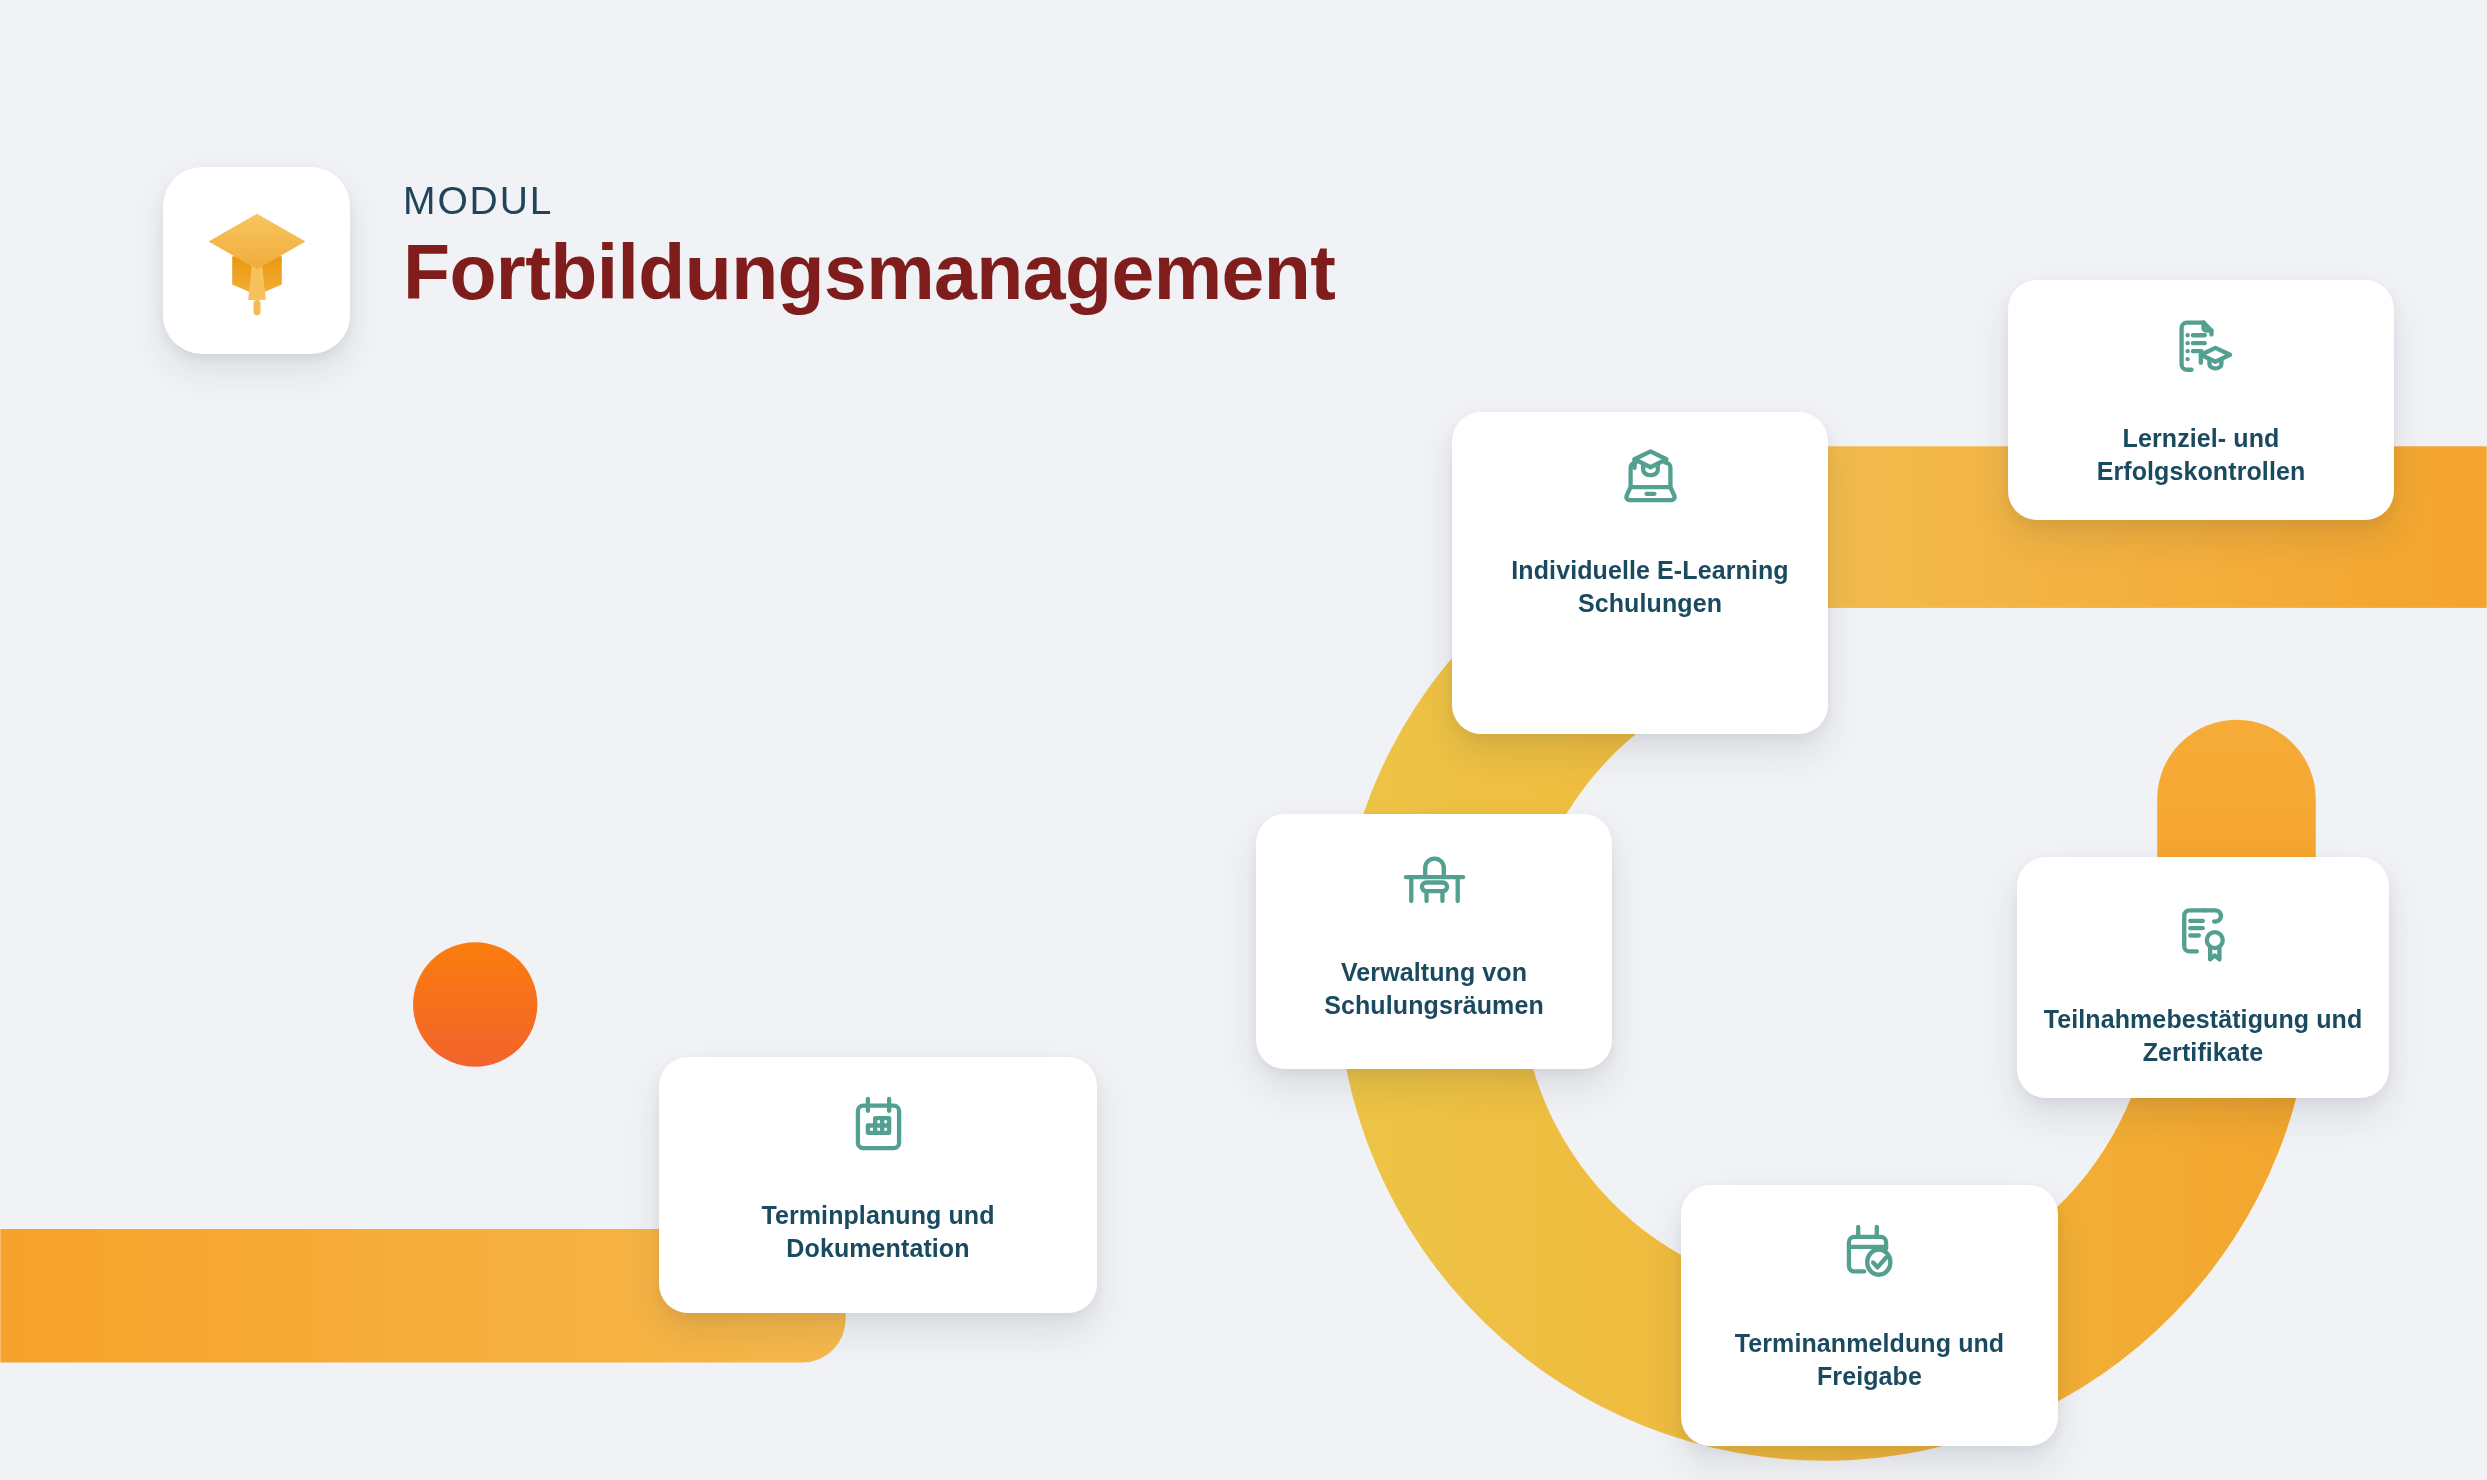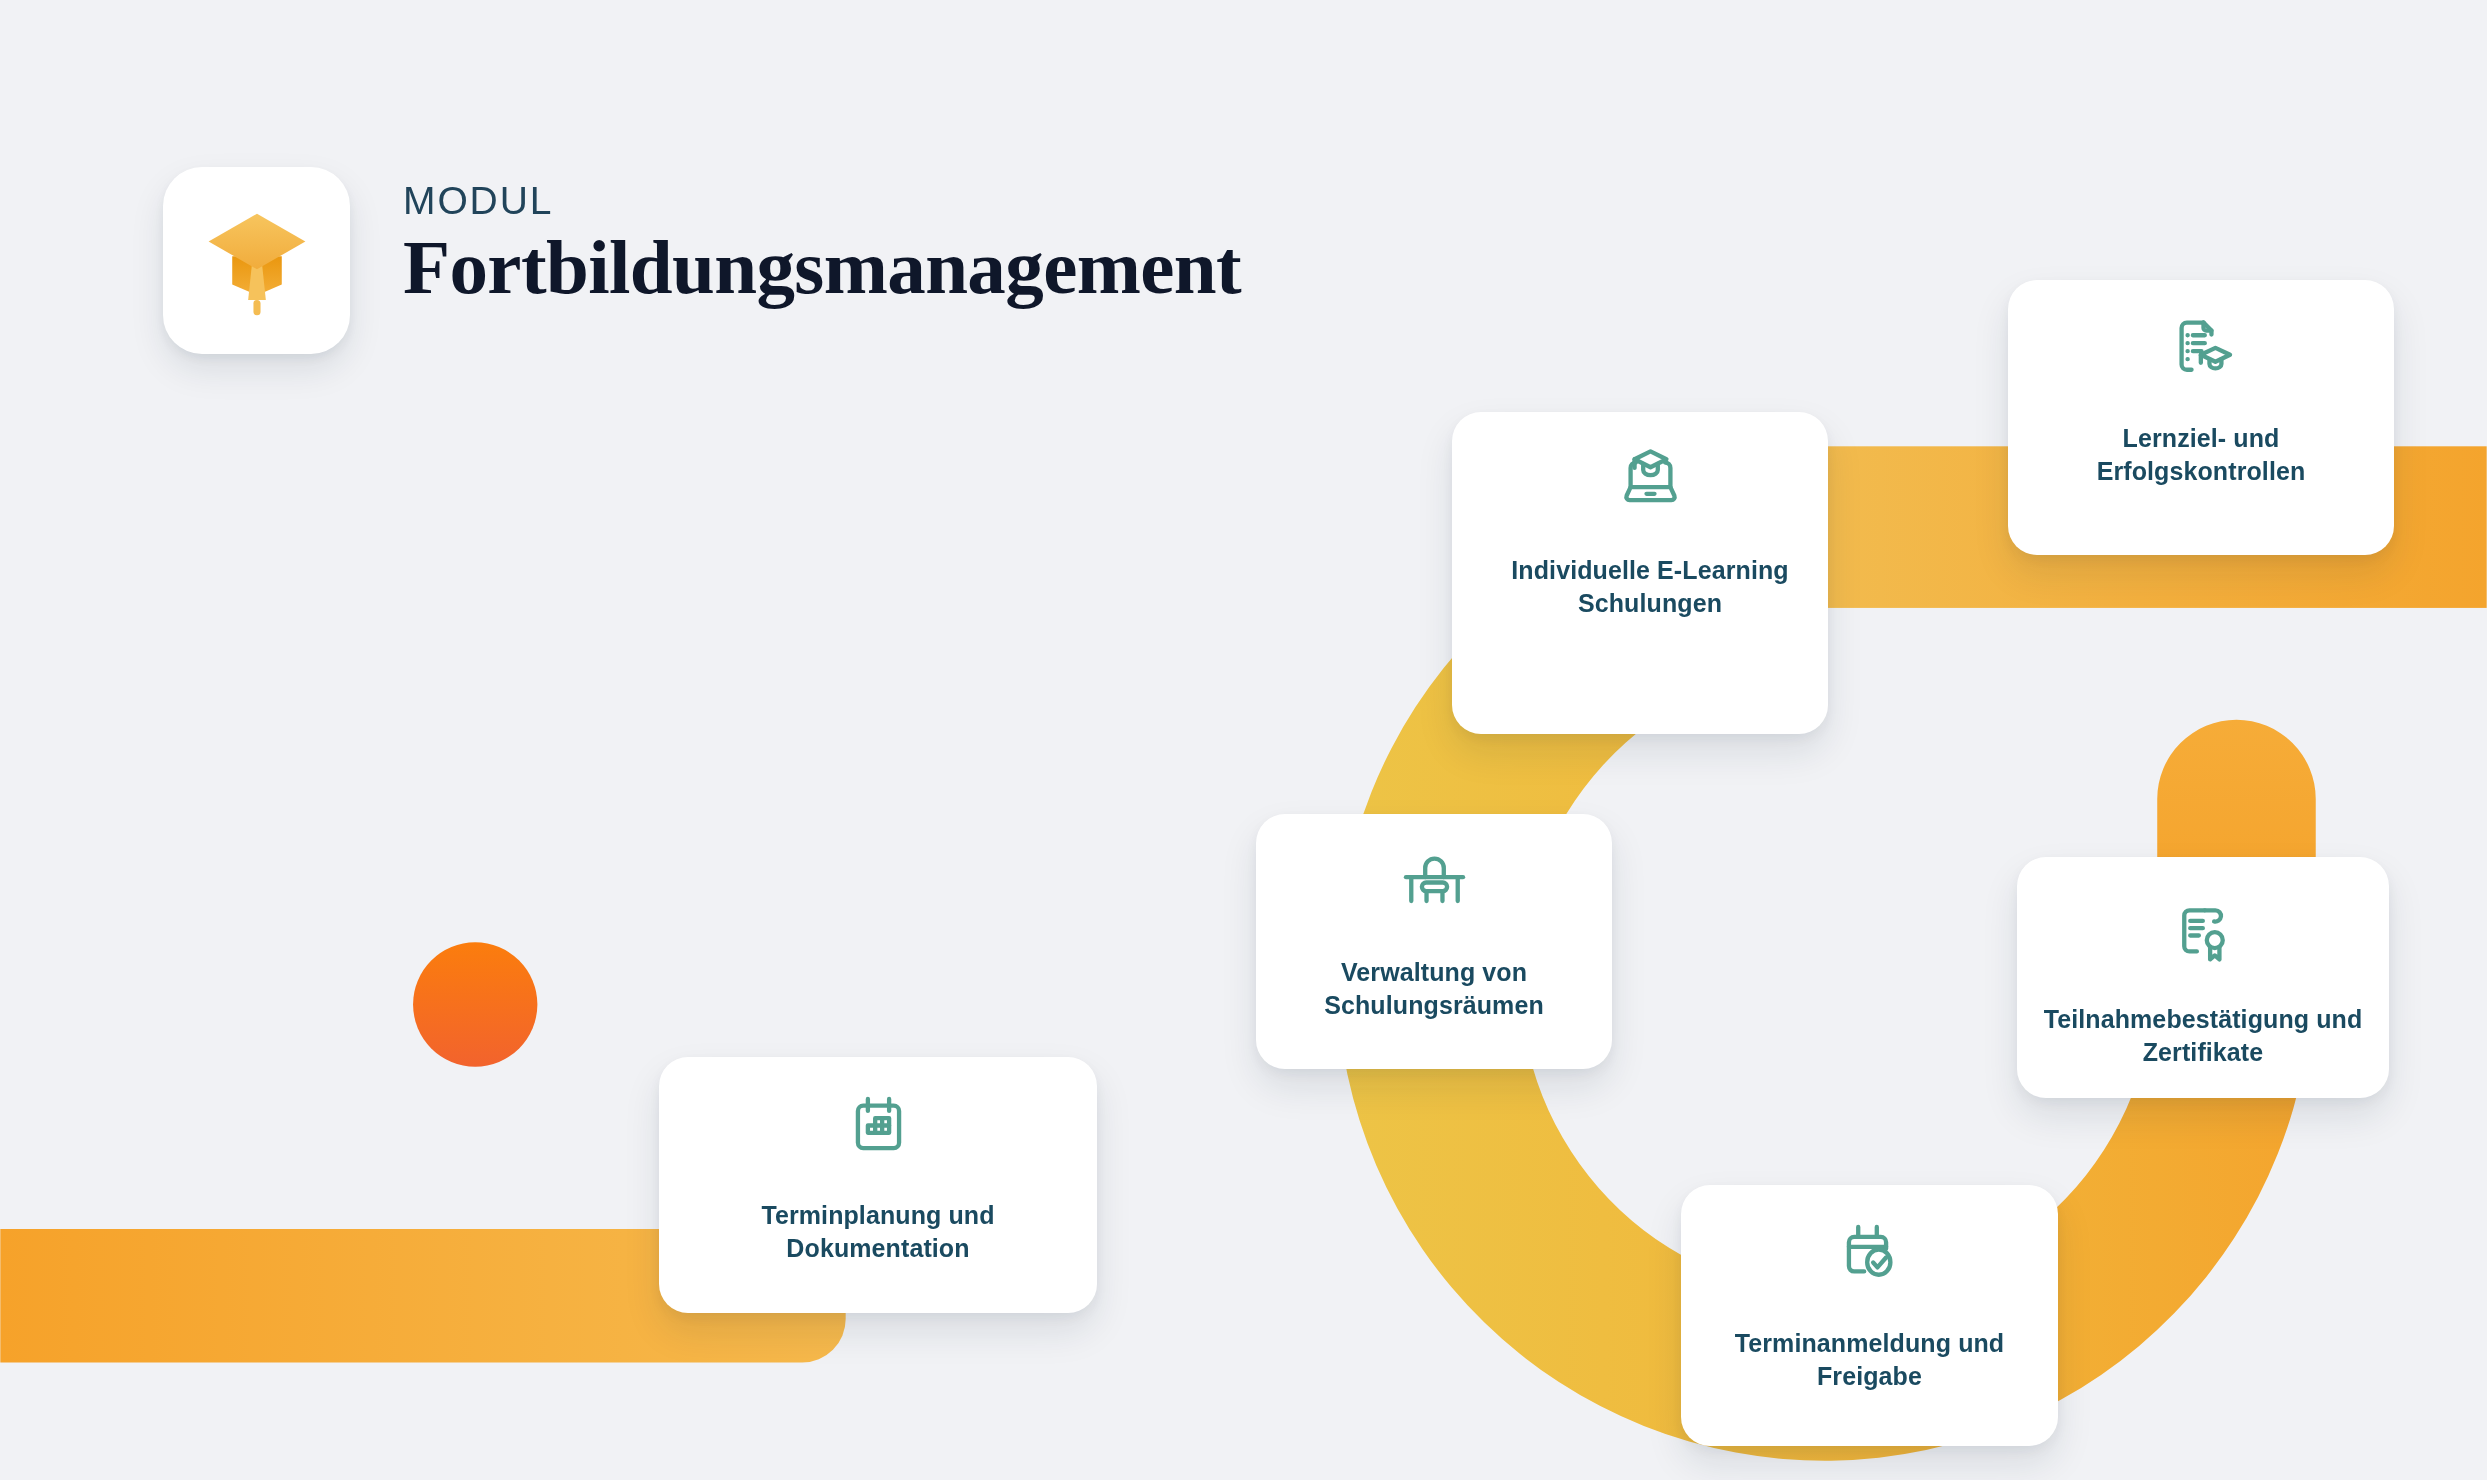--- a/index.html
+++ b/index.html
@@ -9,33 +9,33 @@
   }
   .backdrop{position:absolute;left:0;top:0;width:2487px;height:1480px;}
   .logo-card{
     position:absolute;left:163px;top:167px;width:187px;height:187px;
     background:#FFFFFF;border-radius:39px;
     box-shadow:0 16px 34px rgba(23,43,61,.10),0 5px 10px rgba(23,43,61,.06);
     display:flex;align-items:center;justify-content:center;
   }
   .header-text{position:absolute;left:403px;top:179px;}
   .kicker{font-size:39px;color:#21445A;letter-spacing:1.9px;font-weight:400;}
-  .title{font-size:77px;font-weight:700;color:#0f172a;letter-spacing:-0.6px;font-family:Liberation Serif, serif;}
+  .title{margin-top:5px;font-size:77px;font-weight:700;color:#7f1d1d;letter-spacing:-0.6px;}
   .card{
     position:absolute;background:#FFFFFF;border-radius:29px;box-sizing:border-box;
     box-shadow:0 18.7px 37px rgba(23,43,61,.10),0 5px 11.2px rgba(23,43,61,.05);
     display:flex;flex-direction:column;align-items:center;padding-top:34px;
   }
   .card .icon{width:73px;height:73px;flex:0 0 auto;}
   .card .label{
     margin-top:35px;font-weight:700;font-size:25px;line-height:1.32;
     color:#1A4A60;text-align:center;white-space:pre-line;letter-spacing:0.1px;
   }
   .card-elearning {left:1452px;top:412px; width:376px;height:322px;padding-left:20px;}
-  .card-lernziel  {left:2008px;top:280px; width:386px;height:275px;}
+  .card-lernziel  {left:2008px;top:280px; width:386px;height:240px;}
   .card-verwaltung{left:1256px;top:814px;width:356px;height:255px;}
   .card-teilnahme {left:2017px;top:857px;width:372px;height:241px;}
   .card-anmeldung {left:1681px;top:1185px;width:377px;height:261px;}
   .card-planung   {left:659px;top:1057px;width:438px;height:256px;}
   .card-teilnahme{padding-top:44px;}
   .card-teilnahme .label{margin-top:29px;}
 </style>
 </head>
 <body>
 

